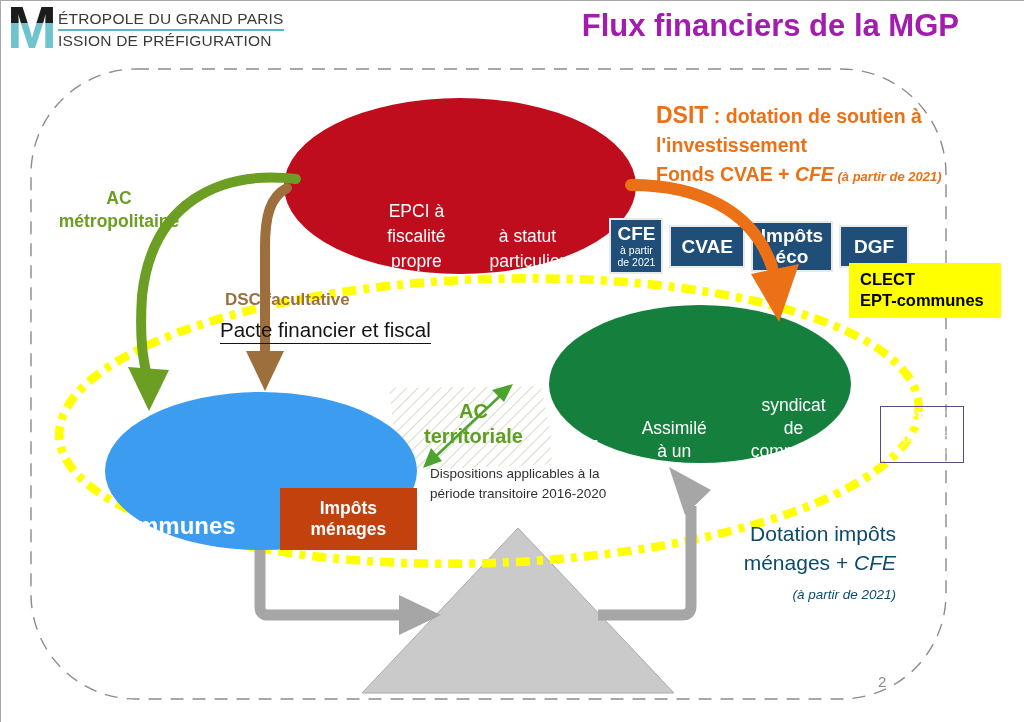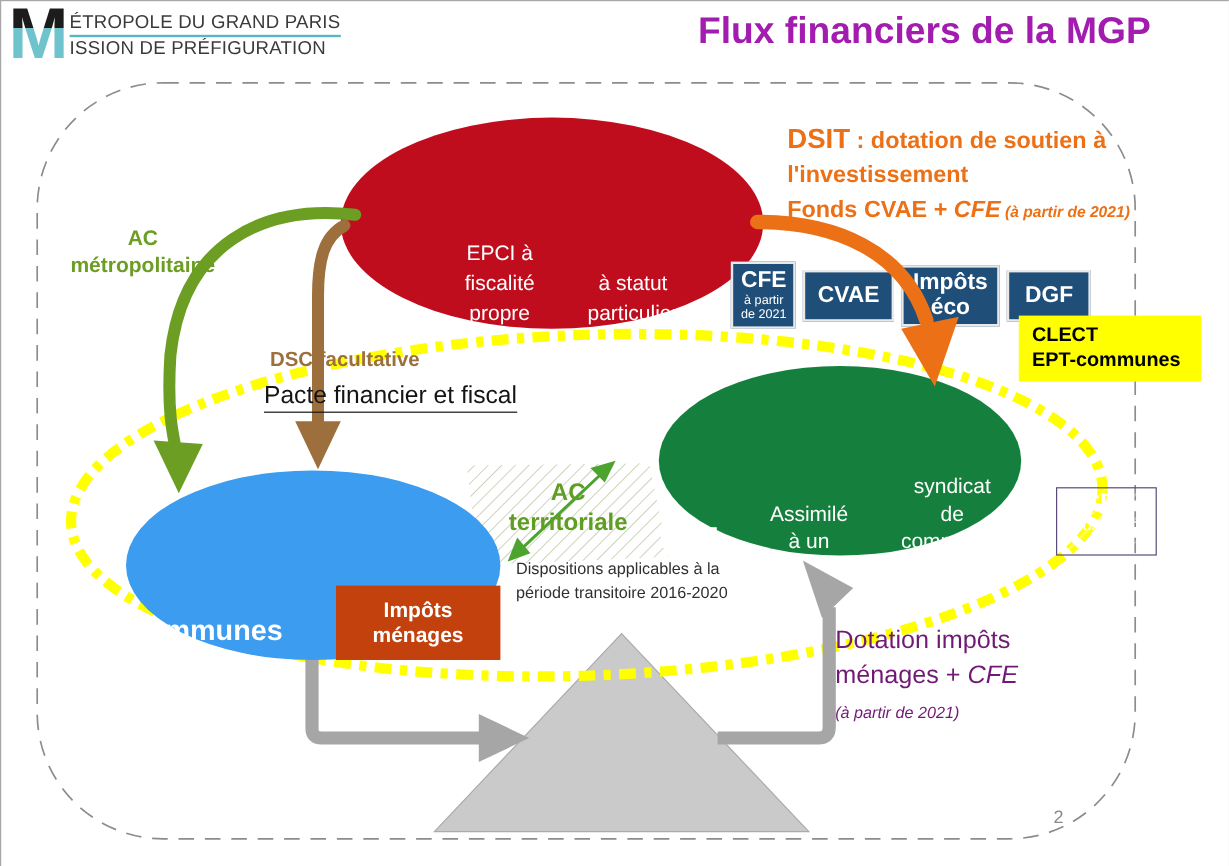--- a/index.html
+++ b/index.html
@@ -45,21 +45,21 @@
   .dsit-acr{font-size:23px;}
   .dsit-cfe{font-style:italic;}
   .dsit-note{font-size:13px;font-style:italic;}
   #ac-metro{left:52px;top:186px;width:132px;text-align:center;color:#6b9e22;font-weight:bold;font-size:17.5px;line-height:23px;}
   #dsc{left:224px;top:289px;color:#9c6f3c;font-weight:bold;font-size:17px;}
   #pacte{left:219px;top:317px;font-size:20.5px;color:#141414;border-bottom:1.5px solid #141414;padding-bottom:1px;}
   #clect{left:812px;top:262px;width:152px;height:55px;background:#ffff00;color:#000;
          font-weight:bold;font-size:16.5px;line-height:21px;padding:6px 0 0 11px;box-sizing:border-box;margin-left:36px;}
   #ac-terr{left:405px;top:398px;width:135px;text-align:center;color:#5f9e22;font-weight:bold;font-size:20px;line-height:25px;}
   #dispositions{left:429px;top:463px;font-size:13.5px;line-height:20px;color:#303030;}
-  #dotation{left:695px;top:518px;width:200px;color:#701a75;font-size:21px;line-height:29px;}
+  #dotation{left:695px;top:518px;width:200px;color:#0c4a6e;font-size:21px;line-height:29px;text-align:right;}
   .dot-cfe{font-style:italic;}
   .dot-note{font-size:13.5px;font-style:italic;line-height:18px;}
   #fonds-label{left:377px;top:621px;width:280px;text-align:center;font-weight:bold;
                font-size:16.5px;line-height:22px;color:#0f0f0f;}
   #page-num{left:877px;top:672px;color:#8a8a8a;font-size:15px;}
 </style>
 </head>
 <body>
 
 <div id="slide">

